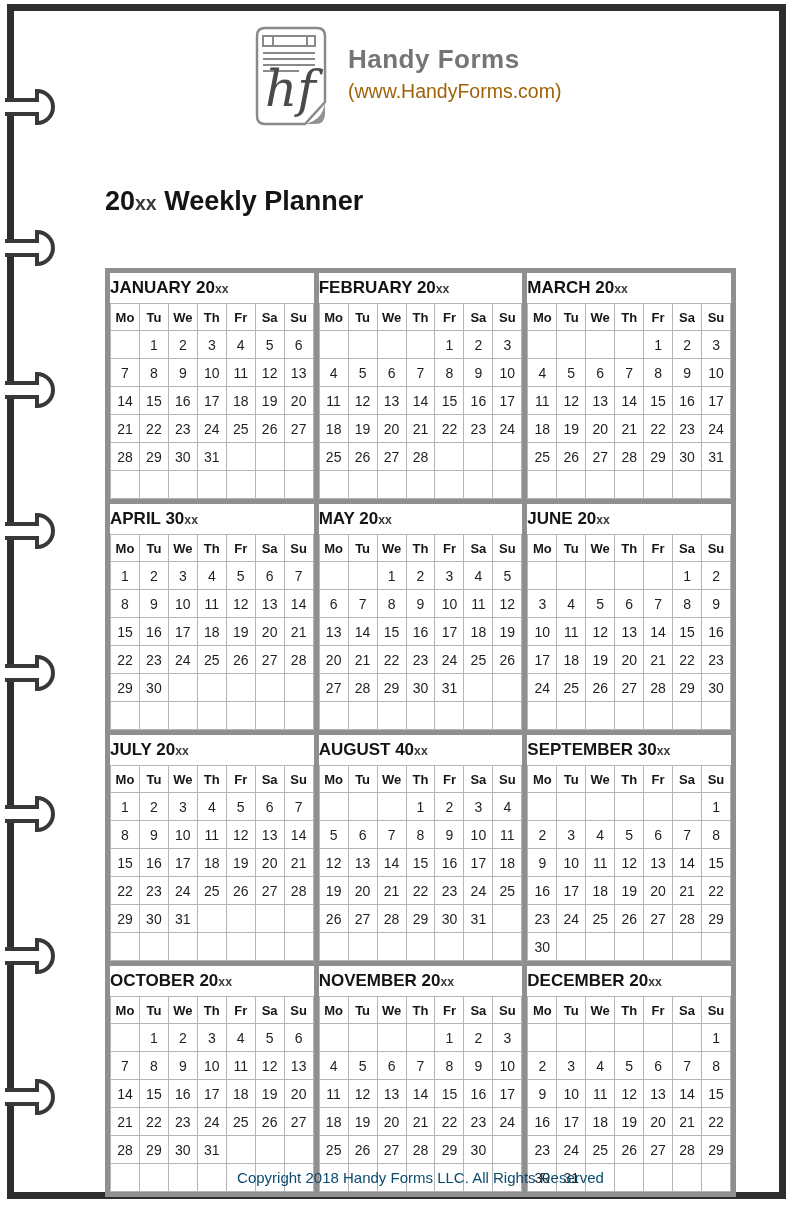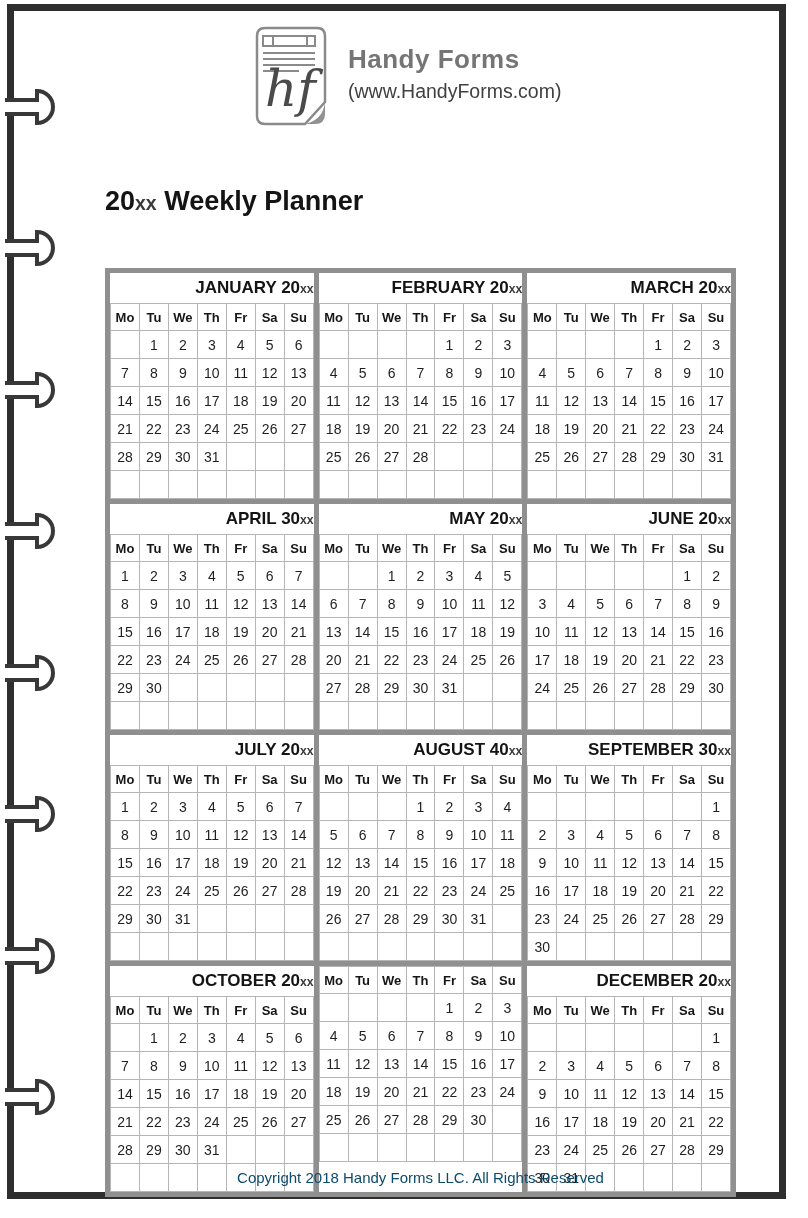--- a/index.html
+++ b/index.html
@@ -10,36 +10,36 @@
   
   .page-frame{
     position:absolute;left:7px;top:4px;width:779px;height:1195px;
     border:7px solid #2e2e2e;box-sizing:border-box;background:#ffffff;
   }
   .binder-hole{position:absolute;left:5px;width:64px;height:44px;}
   
   .logo-svg{position:absolute;left:253px;top:26px;}
   .brand{position:absolute;left:348px;top:44px;}
   .brand-name{font-size:26px;font-weight:bold;color:#757575;letter-spacing:0.5px;}
-  .brand-url{font-size:19.5px;color:#404040;margin-top:5px;}
+  .brand-url{font-size:19.5px;color:#a16207;margin-top:5px;}
   
   .page-title{
     position:absolute;left:105px;top:186px;width:631px;
     font-size:27px;font-weight:bold;color:#141414;
   }
   .page-title .xx,.mtitle .xx{font-size:0.72em;color:#3a3a3a;}
   
   .calendar{
     position:absolute;left:105px;top:268px;width:631px;
     background:#8f8f8f;padding:5px;box-sizing:border-box;
     display:grid;grid-template-columns:repeat(3,1fr);gap:5px;
   }
   .month{background:#ffffff;}
   .mtitle{
-    height:30px;line-height:30px;text-align:right;
+    height:30px;line-height:30px;text-align:left;
     font-size:17px;font-weight:bold;color:#141414;white-space:nowrap;
   }
   .month table{
     width:100%;border-collapse:collapse;table-layout:fixed;padding-left:44px;
   }
   .month th{
     border:1px solid #b5b5b5;height:26px;text-align:center;
     font-size:13px;font-weight:bold;color:#161616;padding:0;
   }
   .month td{
@@ -799,20 +799,21 @@
             <td></td>
             <td></td>
             <td></td>
             <td></td>
             <td></td>
           </tr>
         </tbody>
       </table>
     </div>
     <div class="month">
+      <div class="mtitle"><span>NOVEMBER 20</span><span class="xx">xx</span></div>
       <table>
         <tbody>
           <tr>
             <th>Mo</th>
             <th>Tu</th>
             <th>We</th>
             <th>Th</th>
             <th>Fr</th>
             <th>Sa</th>
             <th>Su</th>

